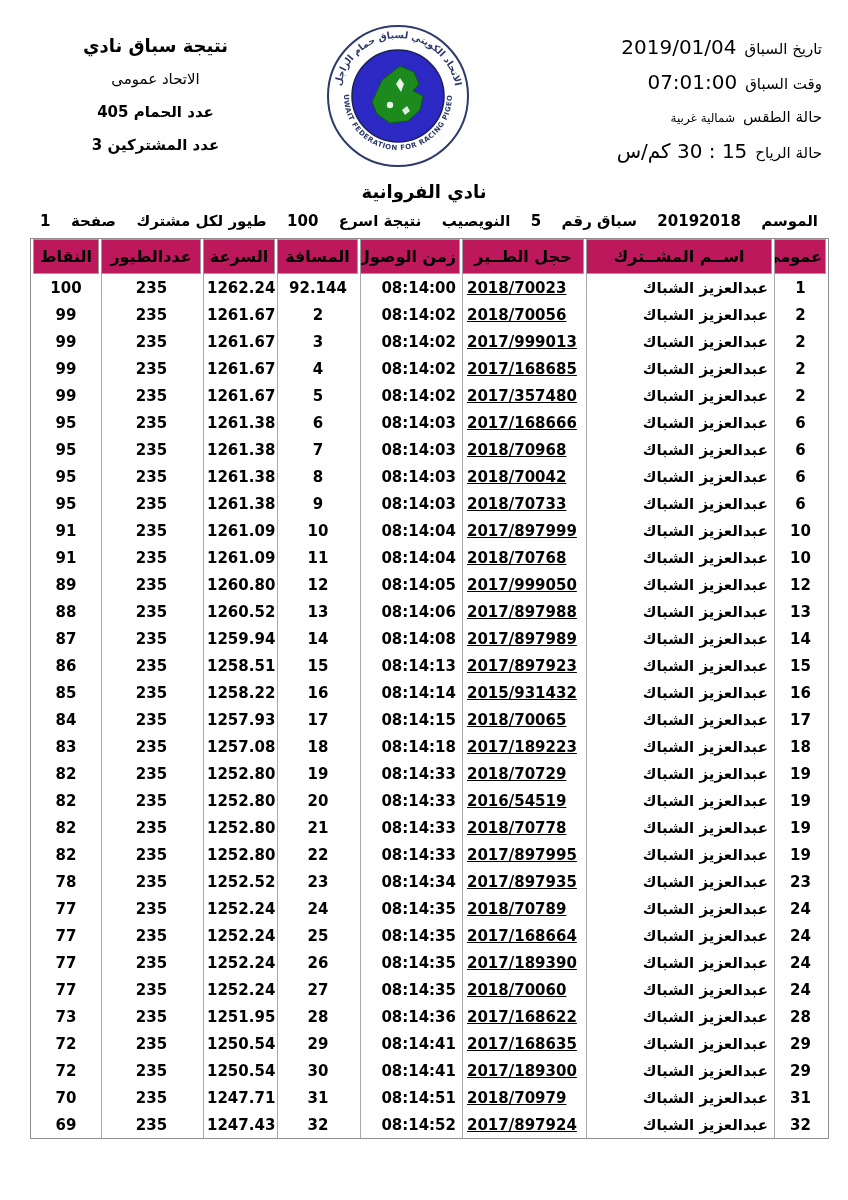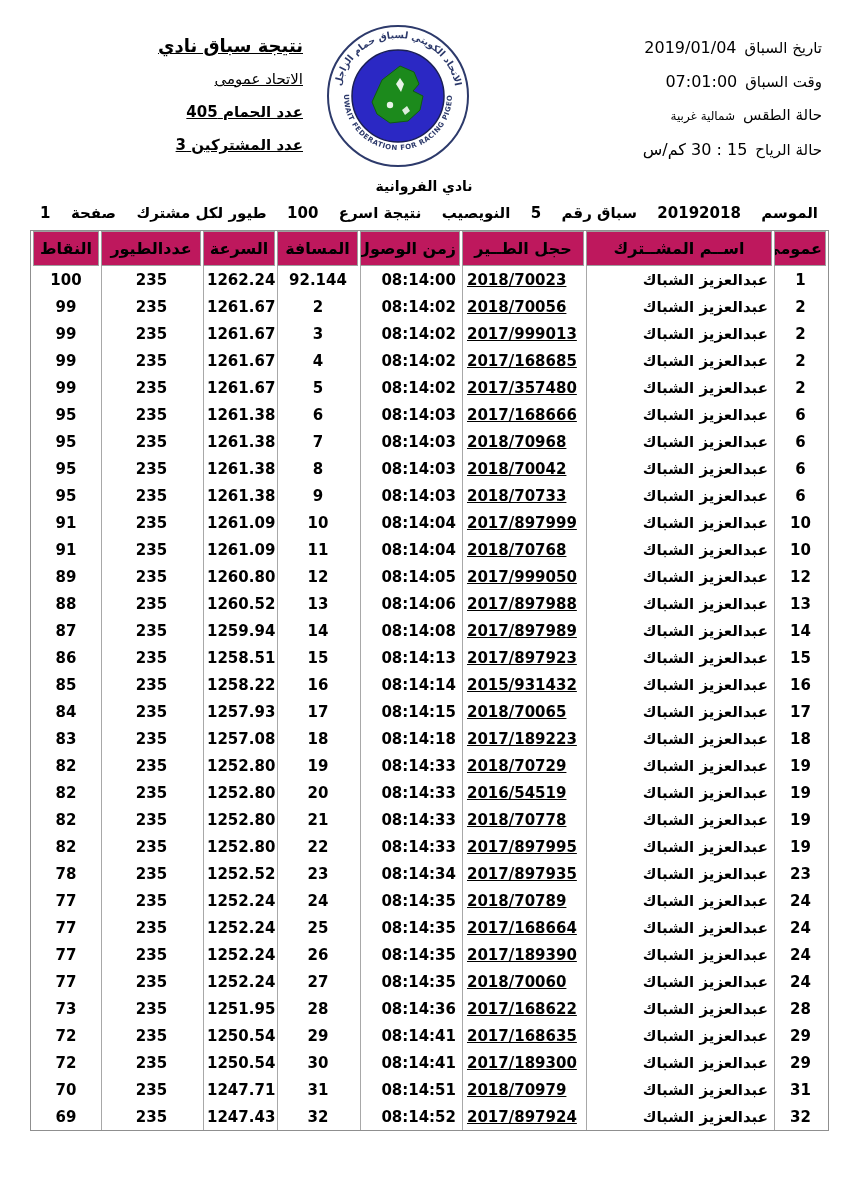--- a/index.html
+++ b/index.html
@@ -3,33 +3,33 @@
 <meta charset="utf-8">
 <style>
   html,body { margin:0; padding:0; }
   body {
     width:848px; height:1200px;
     background:#ffffff; color:#000;
     font-family:"DejaVu Sans", sans-serif;
     overflow:hidden;
   }
   .top { display:flex; padding:20px 8px 0 8px; }
-  .left-block { width:295px; direction:rtl; text-align:right; padding-top:16px;text-decoration:underline; }
+  .left-block { width:295px; direction:rtl; text-align:center; padding-top:16px; }
   .left-block .line { margin-bottom:13px; line-height:20px; }
   .title-main { font-size:18px; font-weight:bold; }
   .union-line { font-size:15px; }
   .bold-line { font-size:15px; font-weight:bold; }
   .logo-wrap { width:190px; display:flex; justify-content:center; align-items:flex-start; padding-top:2px; }
   .right-block { flex:1; direction:rtl; padding-top:18px; padding-right:18px; }
   .right-block .line { display:flex; direction:rtl; align-items:baseline; gap:8px; margin-bottom:14px; line-height:19px; }
   .info-label { font-weight:normal; font-size:15px; white-space:nowrap; }
-  .info-value { font-size:16px; white-space:nowrap; }
+  .info-value { font-size:20px; white-space:nowrap; }
   .info-value.small { font-size:12px; }
 
-  .club-name { text-align:center; font-size:14px; font-weight:bold; margin-top:4px; direction:rtl; }
+  .club-name { text-align:center; font-size:18px; font-weight:bold; margin-top:4px; direction:rtl; }
 
   .season-row {
     direction:rtl; display:flex; align-items:baseline;
     justify-content:space-between;
     margin:10px 30px 0 40px; font-weight:bold; font-size:15px;
   }
   .season-row span { white-space:nowrap; }
 
   table.results {
     border-collapse:separate;

